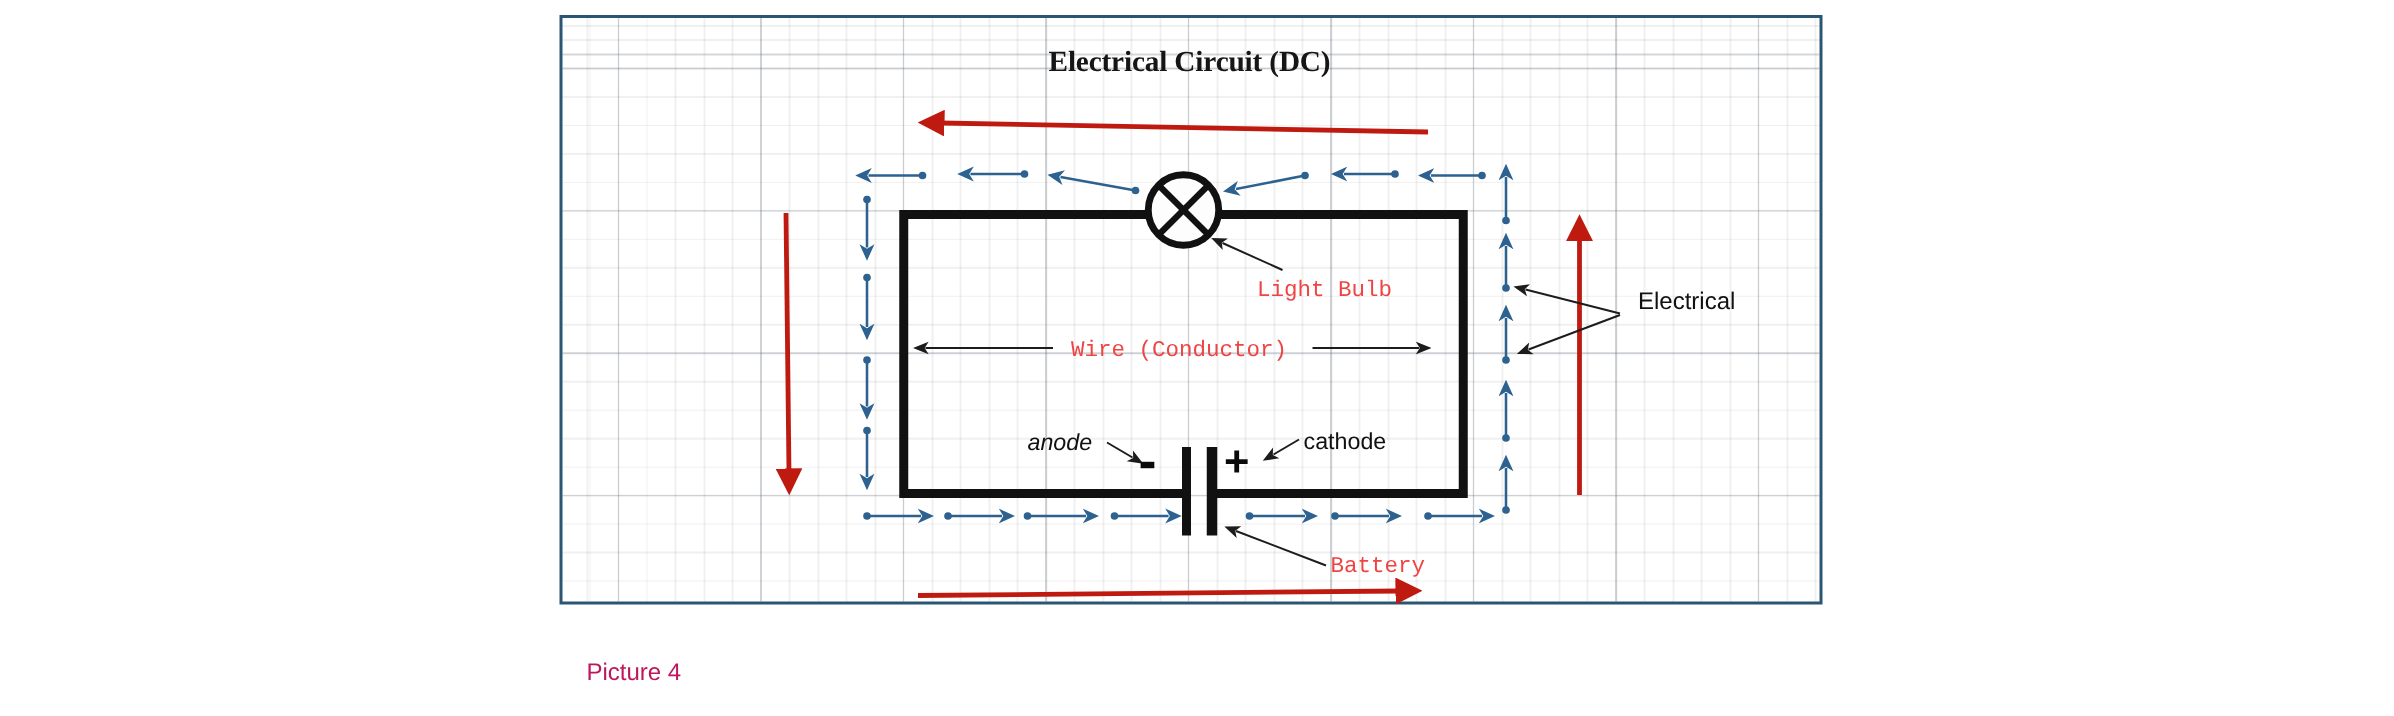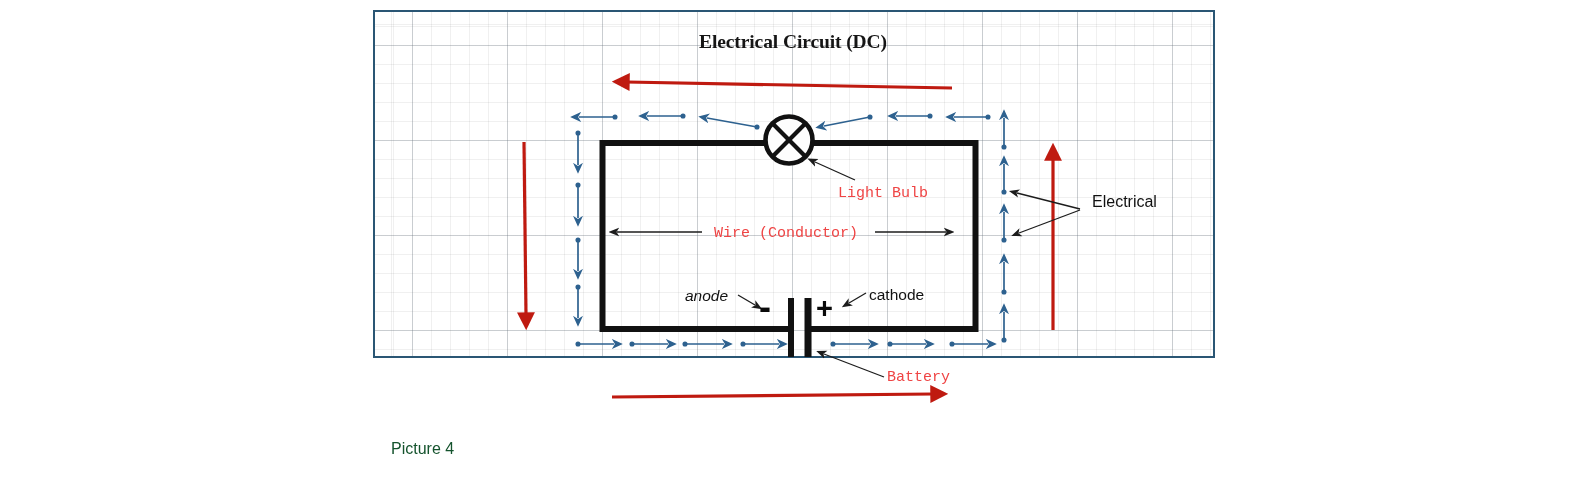--- a/index.html
+++ b/index.html
@@ -1,18 +1,18 @@
 <!DOCTYPE html>
 <html><head>
 <meta charset="utf-8">
 <style>
   html,body{margin:0;padding:0;background:#fff;}
   .canvas{position:relative;width:1596px;height:477px;background:#ffffff;overflow:hidden;
           font-family:"Liberation Sans",sans-serif;}
-  .frame{position:absolute;left:373px;top:10px;width:842px;height:348px;
+  .frame{position:absolute;left:373px;top:10px;width:842px;height:393px;
          border:2.5px solid #2a5674;box-sizing:border-box;background:#ffffff;}
   .grid{position:absolute;inset:0;
     background-image:
       repeating-linear-gradient(to right, rgba(110,122,134,0.30) 0 1px, transparent 1px 95px),
       repeating-linear-gradient(to bottom, rgba(110,122,134,0.30) 0 1px, transparent 1px 95px),
       repeating-linear-gradient(to right, rgba(0,0,0,0.06) 0 1px, transparent 1px 19px),
       repeating-linear-gradient(to bottom, rgba(0,0,0,0.06) 0 1px, transparent 1px 19px);
     background-position: 37px 0px, 0px 33px, 18px 0px, 0px 14px;}
   svg.gfx{position:absolute;left:0;top:0;width:837px;height:446px;}
   .lbl{position:absolute;white-space:pre;}
@@ -20,21 +20,21 @@
   .sans{font-size:15.5px;color:#111;}
   .title{left:306px;top:19px;width:224px;text-align:center;
          font-family:"Liberation Serif","DejaVu Serif",serif;font-size:19.5px;font-weight:700;
          color:#151515;letter-spacing:-0.1px;}
   .lbl-lightbulb{left:463px;top:173px;}
   .lbl-wire{left:339px;top:213px;}
   .lbl-battery{left:512px;top:357px;}
   .lbl-anode{left:310px;top:275px;font-style:italic;}
   .lbl-cathode{left:494px;top:274px;}
   .lbl-electrons{left:717px;top:181px;font-size:16px;}
-  .caption{left:16px;top:428px;font-size:16px;color:#14532d;}
+  .caption{left:16px;top:428px;font-size:16px;color:#be185d;}
   .term{position:absolute;font-weight:700;color:#0a0a0a;font-family:"Liberation Sans",sans-serif;}
   .minus{left:384px;top:278px;font-size:36px;line-height:34px;}
   .plus{left:441px;top:282px;font-size:29px;line-height:28px;}
 </style>
 </head>
 <body>
 
 <div class="canvas">
   <div class="frame">
     <div class="grid"></div>

